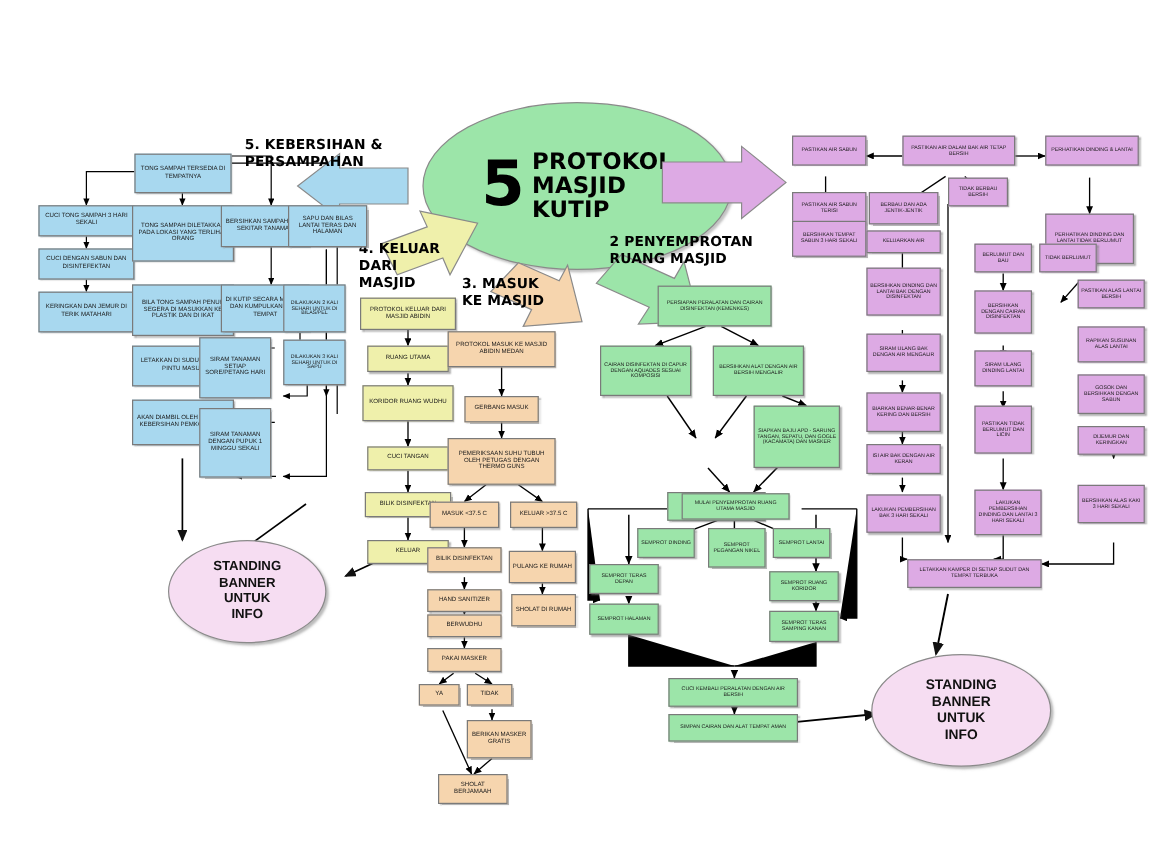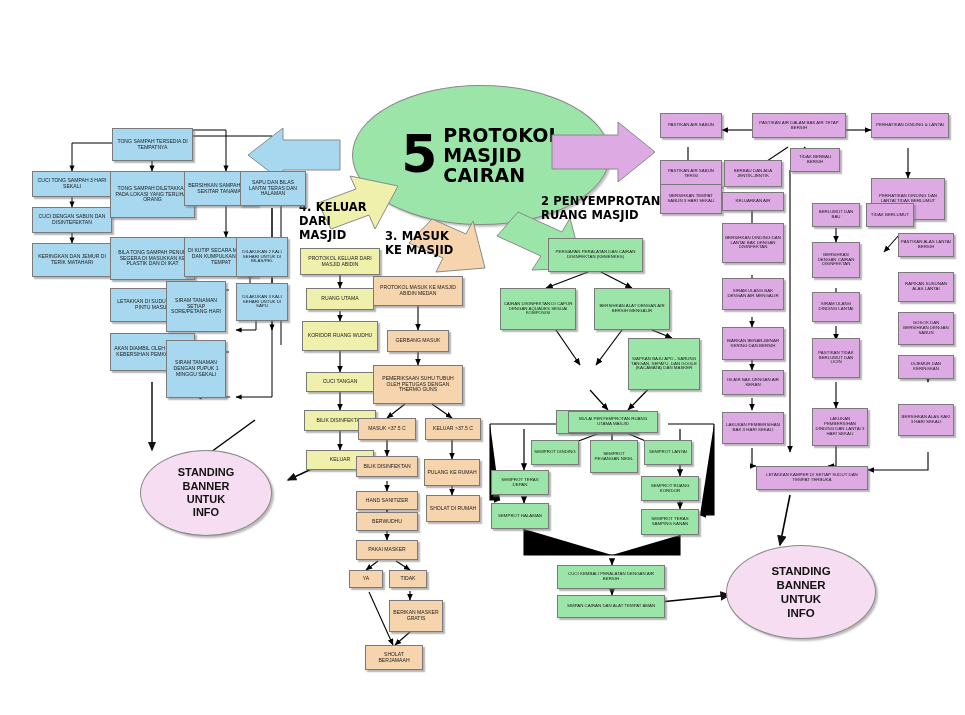--- a/index.html
+++ b/index.html
@@ -173,41 +173,42 @@
       <path d="M928,452 L928,470 L868,470" marker-end="url(#ah)"></path>
     </g>
   </svg>
 
   <div class="center-ellipse" style="left:352px;top:85px;width:256px;height:138px;">
     <div class="ce-inner">
       <div class="big5">5</div>
       <div class="ctitle">
         <div>PROTOKOL</div>
         <div>MASJID</div>
-        <div>CAIRAN</div>
+        <div>KUTIP</div>
       </div>
     </div>
   </div>
 
   <svg class="wires" viewBox="0 0 965 715">
 
     <path d="M340,140 L283,140 L283,128 L248,155 L283,182 L283,170 L340,170 Z" fill="#a8d8ef" stroke="#8a8a8a" stroke-width="1"></path>
 
     <path d="M552,135 L618,135 L618,122 L655,152 L618,182 L618,169 L552,169 Z" fill="#ddaae4" stroke="#8a8a8a" stroke-width="1"></path>
 
     <path d="M518,212 L562,232 L570,218 L583,268 L532,270 L541,256 L497,236 Z" fill="#9ce5a9" stroke="#8a8a8a" stroke-width="1"></path>
 
     <path d="M318,203 L356,189 L350,176 L398,186 L375,229 L369,215 L331,229 Z" fill="#eff0ab" stroke="#8a8a8a" stroke-width="1"></path>
 
     <path d="M432,219 L466,234 L473,221 L485,268 L436,272 L443,258 L409,243 Z" fill="#f6d5ae" stroke="#8a8a8a" stroke-width="1"></path>
   </svg>
 
+  <div class="seclabel" style="left:204px;top:113px;width:130px;">5. KEBERSIHAN &amp;<br>PERSAMPAHAN</div>
   <div class="seclabel" style="left:299px;top:200px;width:70px;">4. KELUAR<br>DARI<br>MASJID</div>
   <div class="seclabel" style="left:385px;top:229px;width:80px;">3. MASUK<br>KE MASJID</div>
-  <div class="seclabel" style="left:541px;top:194px;width:120px;">2 PENYEMPROTAN<br>RUANG MASJID</div>
+  <div class="seclabel" style="left:508px;top:194px;width:120px;">2 PENYEMPROTAN<br>RUANG MASJID</div>
 
   <div class="node blue t8" style="left:112px;top:128px;width:81px;height:33px;">TONG SAMPAH TERSEDIA DI TEMPATNYA</div>
   <div class="node blue t8" style="left:32px;top:171px;width:80px;height:26px;">CUCI TONG SAMPAH 3 HARI SEKALI</div>
   <div class="node blue t8" style="left:32px;top:207px;width:80px;height:26px;">CUCI DENGAN SABUN DAN DISINTEFEKTAN</div>
   <div class="node blue t8" style="left:32px;top:243px;width:80px;height:34px;">KERINGKAN DAN JEMUR DI TERIK MATAHARI</div>
   <div class="node blue t8" style="left:110px;top:171px;width:85px;height:47px;">TONG SAMPAH DILETAKKAN PADA LOKASI YANG TERLIHAT ORANG</div>
   <div class="node blue t8" style="left:110px;top:237px;width:85px;height:43px;">BILA TONG SAMPAH PENUH SEGERA DI MASUKKAN KE PLASTIK DAN DI IKAT</div>
   <div class="node blue t8" style="left:110px;top:288px;width:85px;height:34px;">LETAKKAN DI SUDUT KANAN PINTU MASUK</div>
   <div class="node blue t8" style="left:110px;top:333px;width:85px;height:38px;">AKAN DIAMBIL OLEH PETUGAS KEBERSIHAN PEMKO MEDAN</div>
   <div class="node blue t8" style="left:184px;top:171px;width:74px;height:35px;">BERSIHKAN SAMPAH DARI SEKITAR TANAMAN</div>

